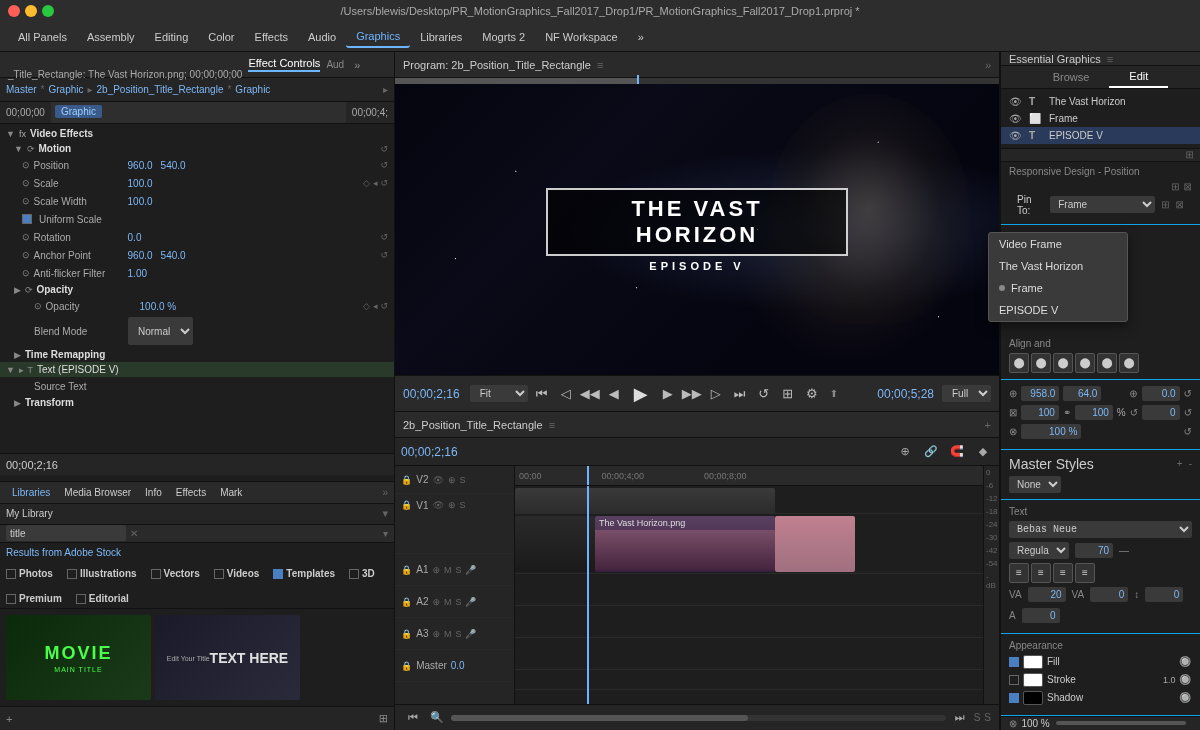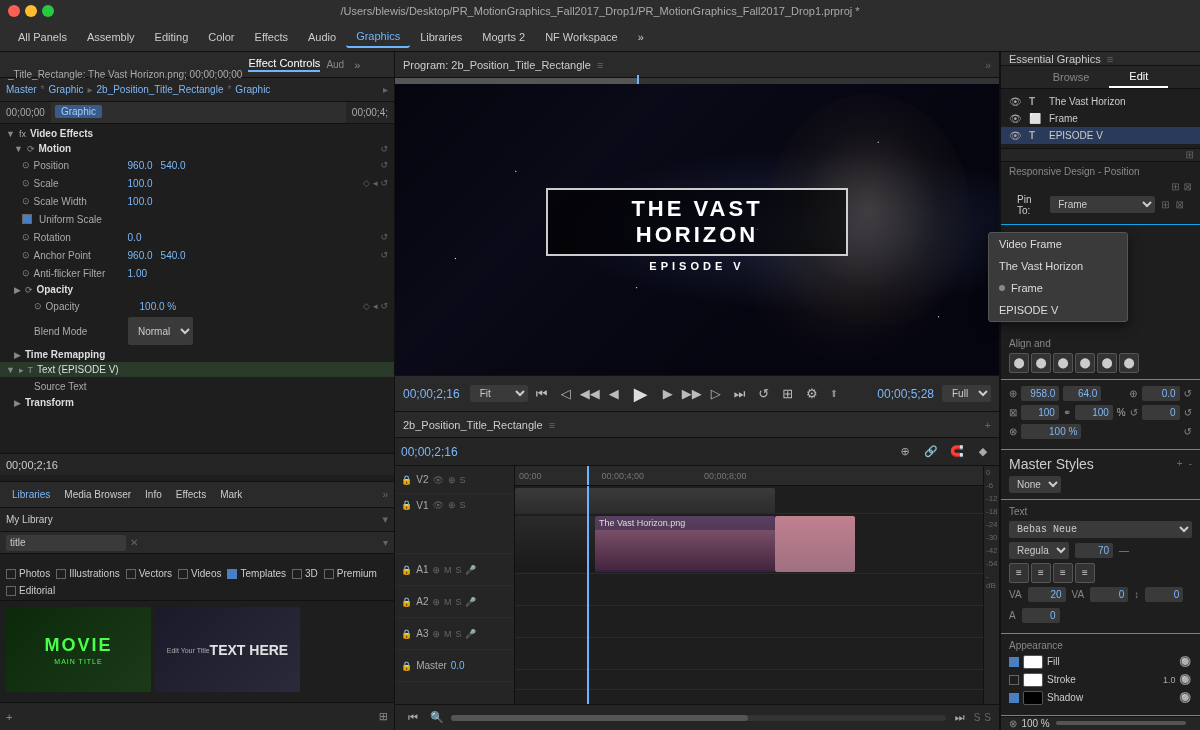--- a/index.html
+++ b/index.html
@@ -217,23 +217,24 @@
     .lib-options {
       padding: 4px 6px;
       font-size: 10px;
       color: #ccc;
       background: #1e1e1e;
       border-bottom: 1px solid #111;
     }
     .checkbox-row {
       display: flex;
       flex-wrap: wrap;
-      gap: 6px;
+      gap: 14px;
       align-items: center;
       margin-top: 10px;
+      font-weight: bold;
     }
     .cb-item { display: flex; align-items: center; gap: 3px; font-size: 10px; }
     .cb-box { width: 10px; height: 10px; border: 1px solid #666; display: inline-block; }
     .cb-box.checked { background: #4a7fc1; border-color: #4a7fc1; }
     .lib-results {
       display: flex;
       gap: 4px;
       padding: 6px;
       flex: 1;
     }
@@ -930,20 +931,21 @@
         <span style="margin-left:auto;color:#666;">▾</span>
       </div>
 
       <div class="lib-search">
         <input type="text" value="title" placeholder="title" style="">
         <span style="color:#666;font-size:10px;">✕</span>
         <span style="margin-left:auto;color:#666;font-size:10px;">▾</span>
       </div>
 
       <div class="lib-options">
+        <div style="color:#7db8f7;cursor:pointer;">Results from Adobe Stock</div>
         <div class="checkbox-row">
           <label class="cb-item">
             <span class="cb-box"></span>
             <span>Photos</span>
           </label>
           <label class="cb-item">
             <span class="cb-box"></span>
             <span>Illustrations</span>
           </label>
           <label class="cb-item">

